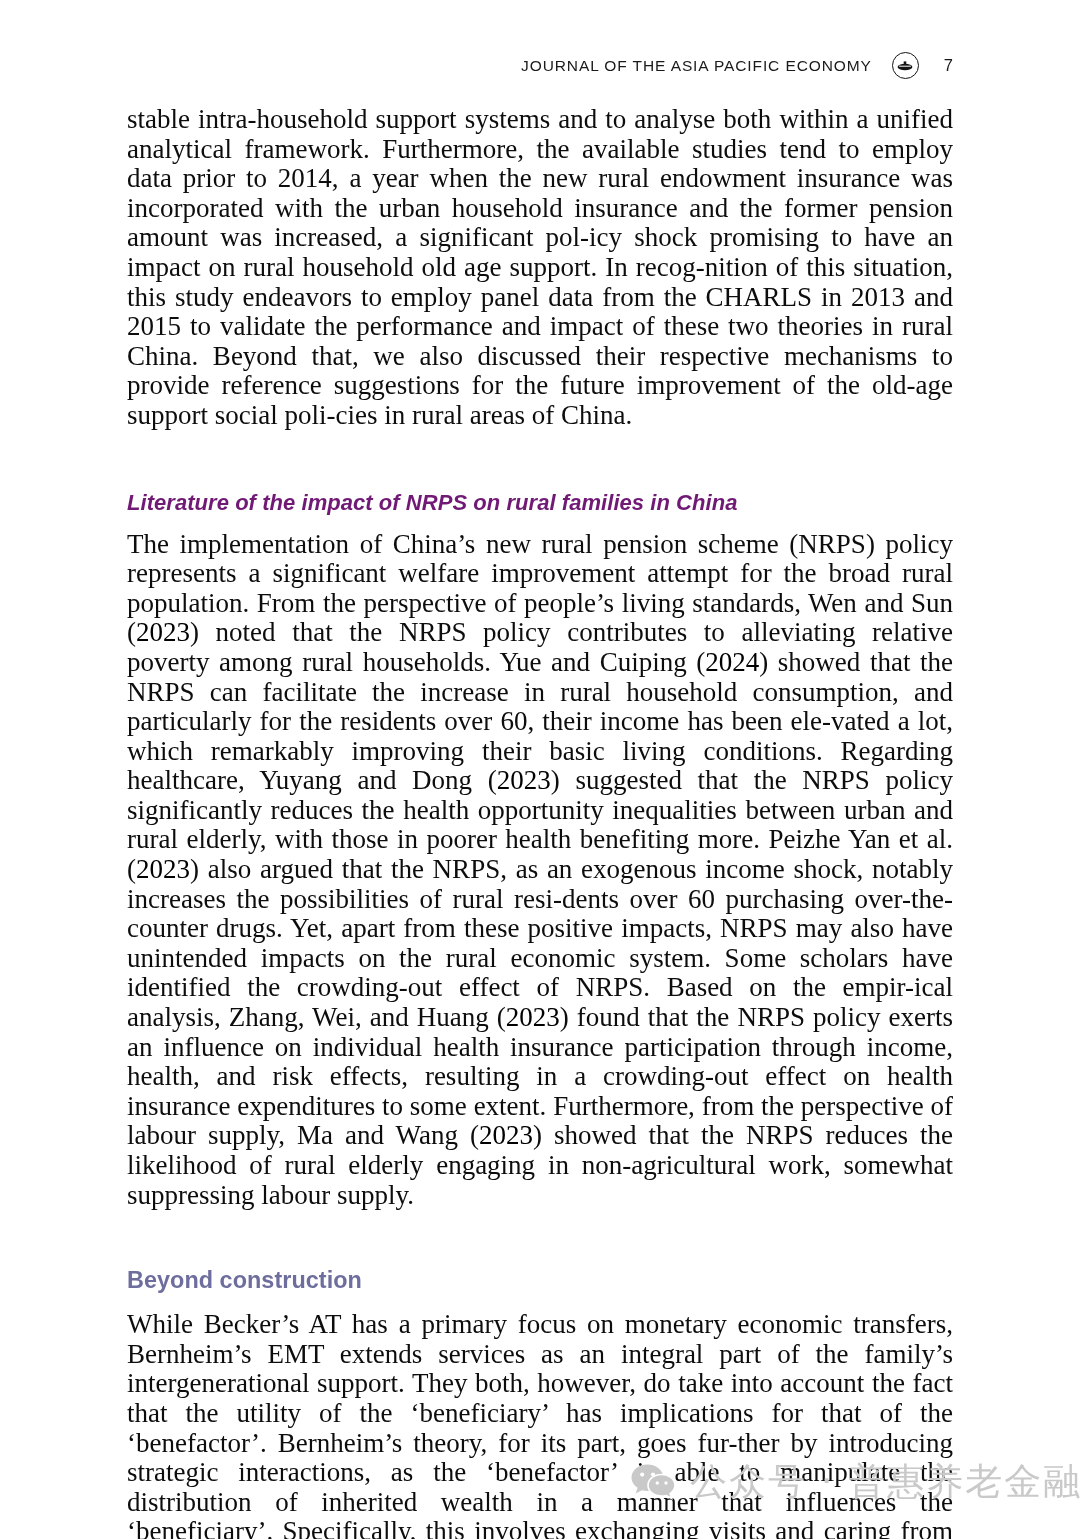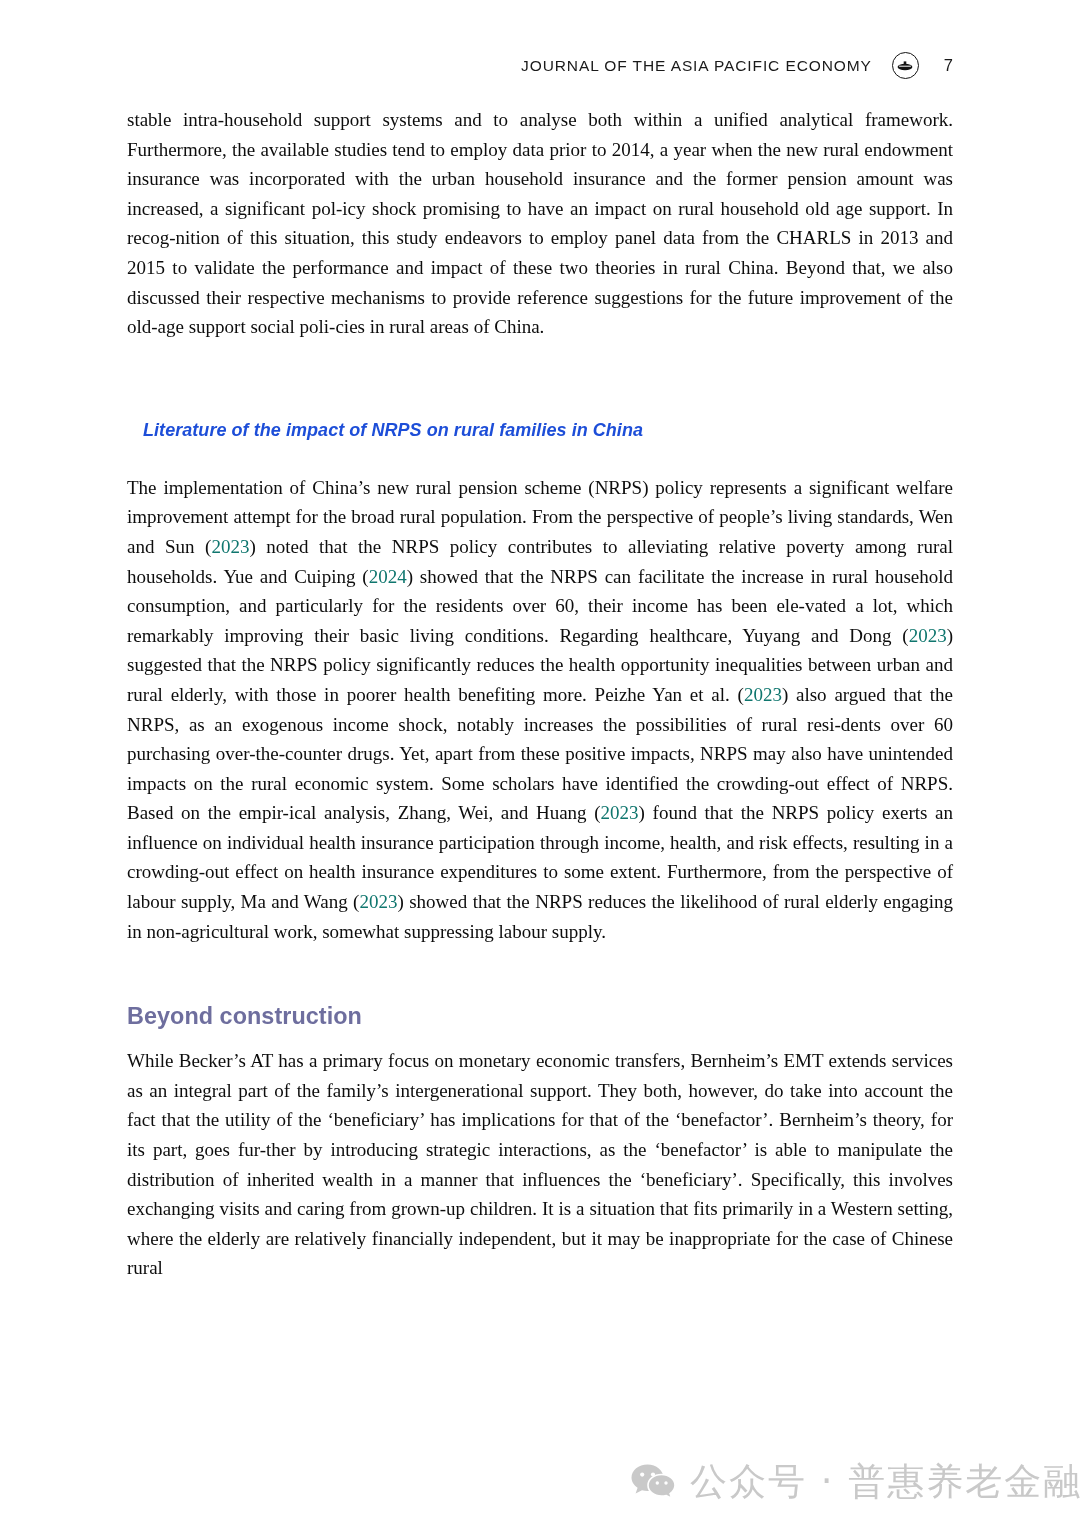--- a/index.html
+++ b/index.html
@@ -65,52 +65,52 @@
   .column {
     position: absolute;
     left: 127px;
     top: 105px;
     width: 826px;
   }
 
   p.body-text {
     margin: 0;
     font-family: "Liberation Serif", "DejaVu Serif", serif;
-    font-size: 19px;
+    font-size: 27px;
     line-height: 29.6px;
     color: #0d0d0d;
     text-align: justify;
     text-justify: inter-word;
     hyphens: manual;
     -webkit-hyphens: manual;
   }
 
   .cite {
-    color: #0f766e;
+    color: #000000;
   }
 
   
   h2.head-a {
     margin: 0;
     font-family: "Liberation Sans", "DejaVu Sans", sans-serif;
     font-weight: bold;
     font-size: 23.4px;
     line-height: 30px;
     color: #6e6e9e;
     letter-spacing: 0.05px;
   }
 
   h3.head-b {
-    margin: 16px;
+    margin: 0;
     font-family: "Liberation Sans", "DejaVu Sans", sans-serif;
     font-weight: bold;
     font-style: italic;
-    font-size: 18px;
+    font-size: 22px;
     line-height: 30px;
-    color: #1d4ed8;
+    color: #701a75;
     letter-spacing: 0.05px;
   }
 
   .gap-before-head-b { height: 57px; }
   .gap-after-head-b  { height: 12px; }
   .gap-before-head-a { height: 55px; }
   .gap-after-head-a  { height: 15px; }
 
   
   .watermark {

